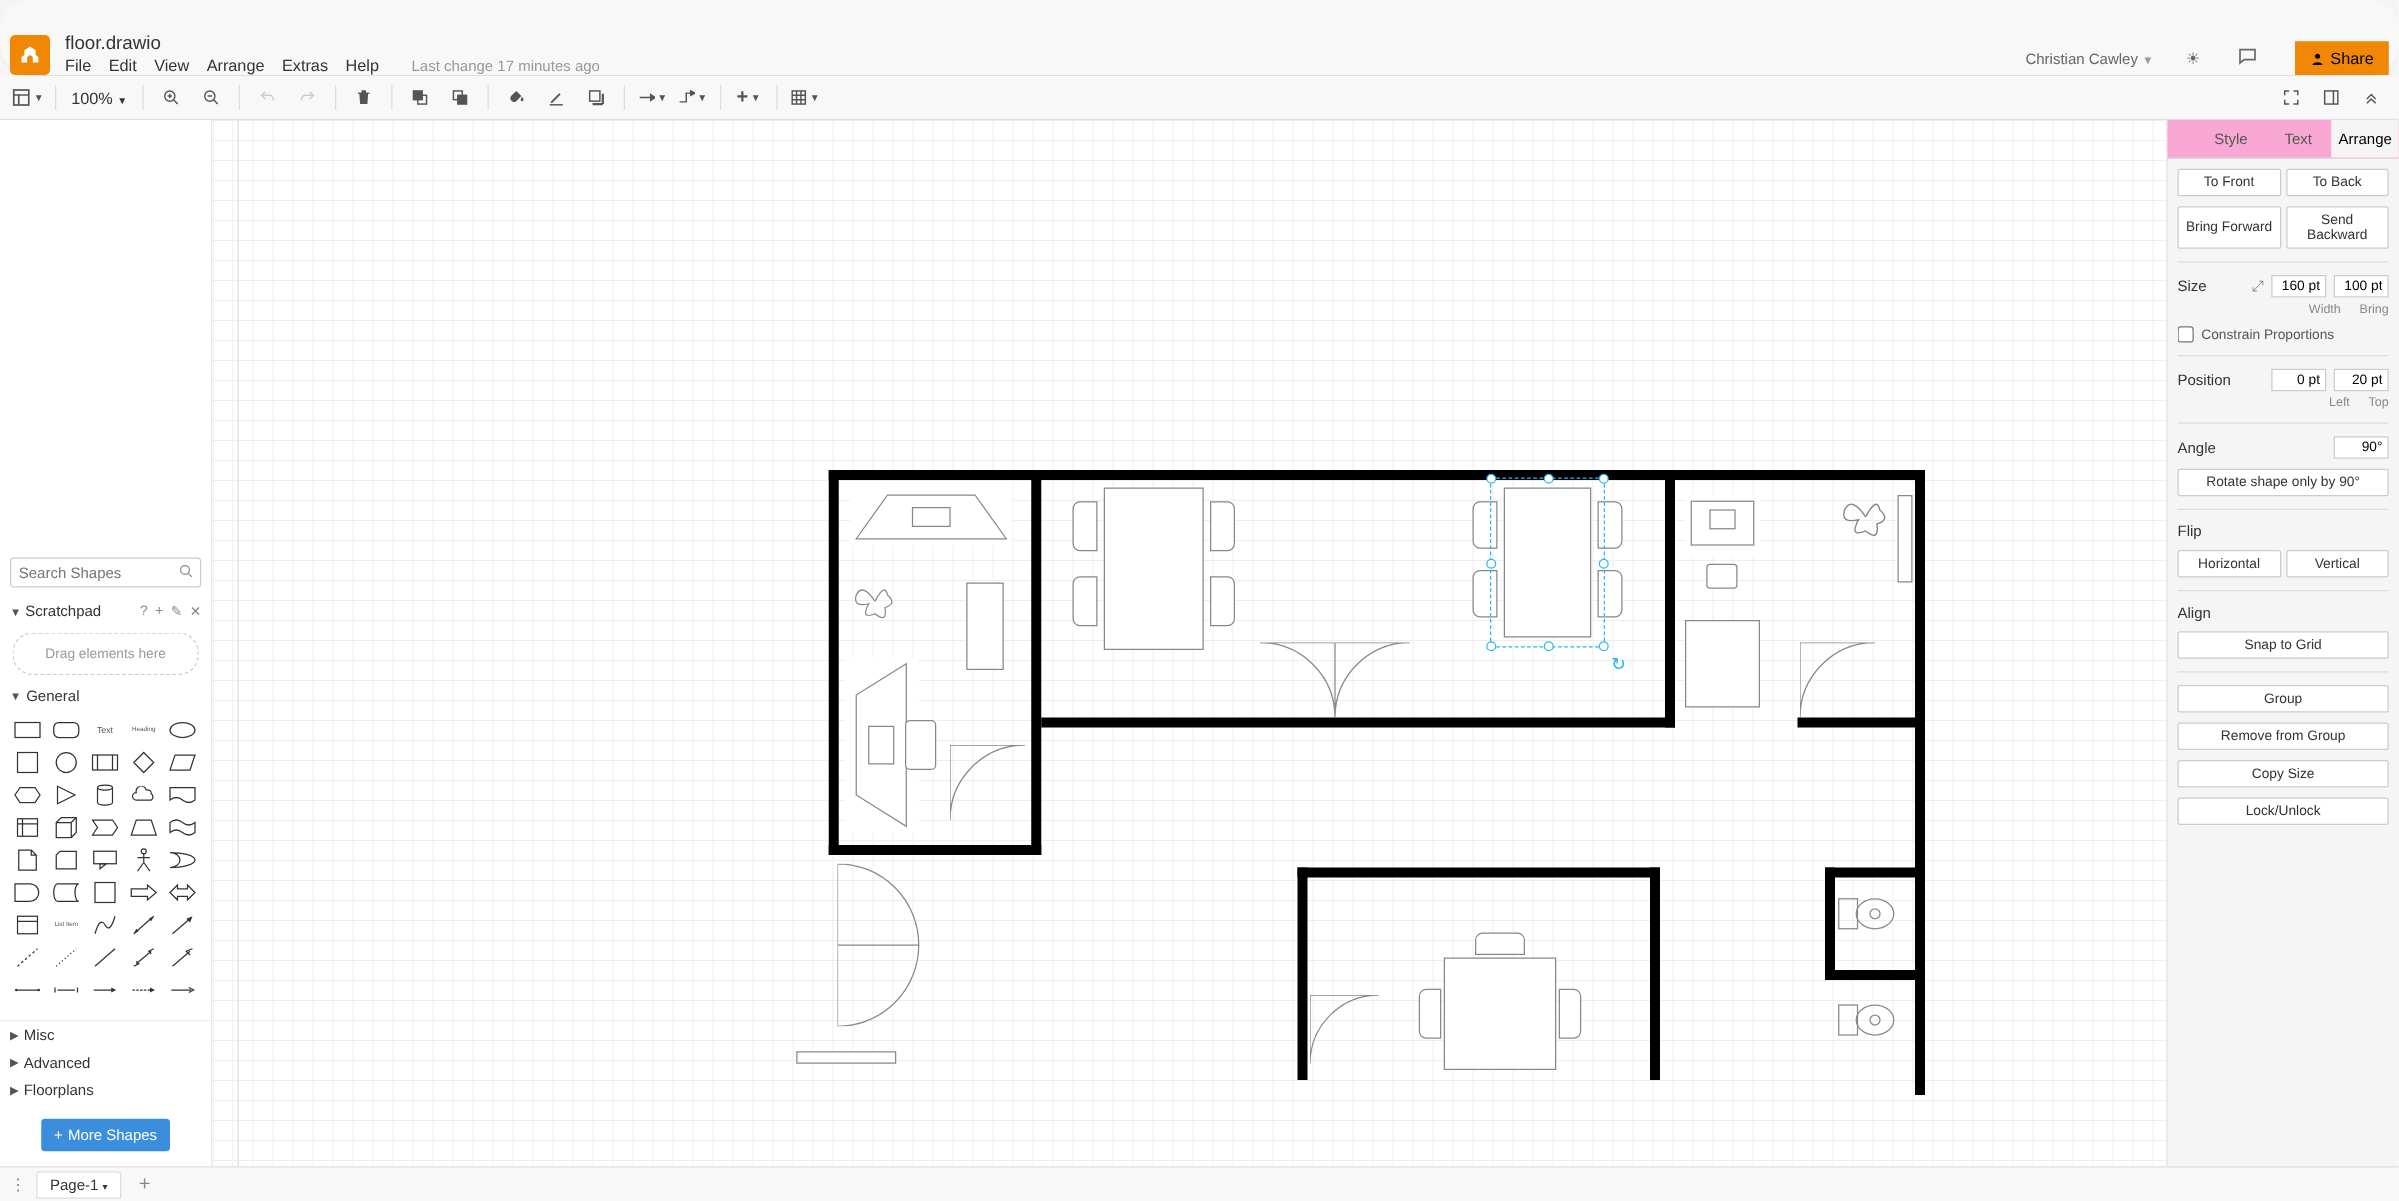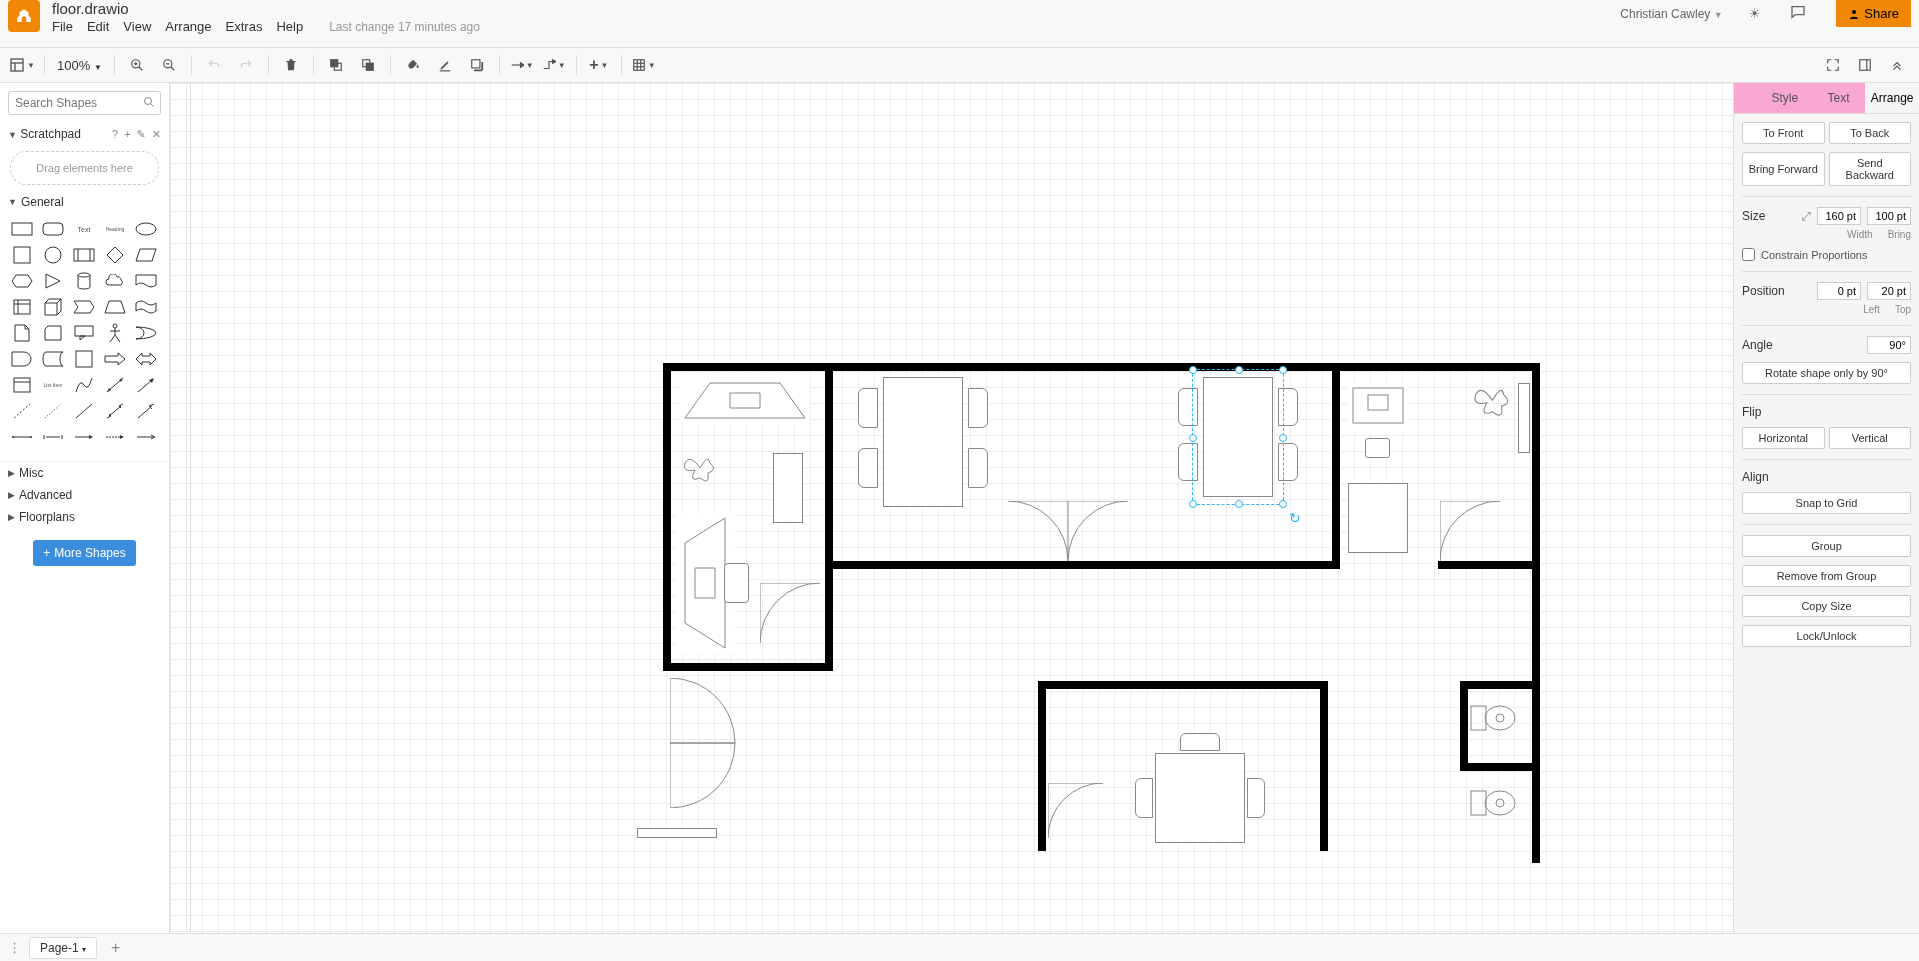--- a/index.html
+++ b/index.html
@@ -1,20 +1,20 @@
 <!DOCTYPE html>
 <html><head>
 <meta charset="utf-8">
 <style>
 * { box-sizing: border-box; margin: 0; padding: 0; }
 body { font-family: -apple-system, BlinkMacSystemFont, "Segoe UI", Helvetica, Arial, sans-serif; font-size: 13px; color: #333; background: #f5f5f5; overflow: hidden; }
 .app { display: flex; flex-direction: column; height: 100vh; width: 100vw; }
 
 
-.header { background: #f8f8f8; border-bottom: 1px solid #e0e0e0; display: flex; align-items: flex-start; height: 48px; padding: 0 8px; }
+.header { background: #f8f8f8; border-bottom: 1px solid #e0e0e0; display: flex; align-items: flex-end; height: 61px; padding: 0 8px; border-radius: 24px; }
 .logo { width: 32px; height: 32px; background: #f08705; border-radius: 4px; display: flex; align-items: center; justify-content: center; color: white; font-size: 18px; margin-right: 12px; }
 .title-area { display: flex; flex-direction: column; flex: 1; }
 .doc-title { font-size: 15px; font-weight: 400; color: #333; }
 .menu-bar { display: flex; gap: 14px; margin-top: 2px; align-items: center; }
 .menu-item { font-size: 13px; color: #333; cursor: pointer; }
 .last-change { color: #999; font-size: 12px; margin-left: 12px; }
 .header-right { display: flex; align-items: center; gap: 26px; }
 .user-name { font-size: 12px; color: #666; }
 .chevron-down { font-size: 9px; color: #999; }
 .appearance-icon { color: #666; cursor: pointer; }
@@ -26,21 +26,21 @@
 .tb-btn { background: transparent; border: none; width: 28px; height: 26px; display: flex; align-items: center; justify-content: center; cursor: pointer; color: #555; border-radius: 2px; }
 .tb-btn.disabled { color: #ccc; cursor: default; }
 .tb-sep { width: 1px; height: 20px; background: #ddd; margin: 0 4px; }
 .zoom-select { border: none; background: transparent; font-size: 13px; padding: 2px 4px; cursor: pointer; }
 .tb-right { margin-left: auto; display: flex; gap: 4px; }
 
 
 .main { flex: 1; display: flex; overflow: hidden; }
 
 
-.sidebar-left { width: 170px; background: #fff; border-right: 1px solid #e0e0e0; display: flex; flex-direction: column; overflow-y: auto; }
+.sidebar-left { width: 170px; background: #fff; border-right: 1px solid #e0e0e0; display: flex; flex-direction: column; overflow-y: auto; justify-content: flex-end; }
 .search-box { margin: 8px; position: relative; }
 .search-input { width: 100%; padding: 4px 24px 4px 6px; border: 1px solid #ccc; border-radius: 3px; font-size: 12px; }
 .search-icon-inner { position: absolute; right: 6px; top: 5px; color: #888; font-size: 12px; }
 .section-header { display: flex; align-items: center; padding: 4px 8px; font-size: 12px; font-weight: 500; color: #333; cursor: pointer; gap: 4px; }
 .section-header .tri { font-size: 9px; color: #555; }
 .scratchpad-header { justify-content: space-between; }
 .scratchpad-icons { display: flex; gap: 6px; color: #888; font-size: 11px; }
 .scratchpad-drop { margin: 6px 10px; border: 1px dashed #ccc; border-radius: 16px; padding: 10px; text-align: center; font-size: 11px; color: #999; }
 .shapes-grid { display: grid; grid-template-columns: repeat(5, 1fr); gap: 2px; padding: 4px 8px; }
 .shape-cell { width: 28px; height: 24px; display: flex; align-items: center; justify-content: center; cursor: pointer; }

